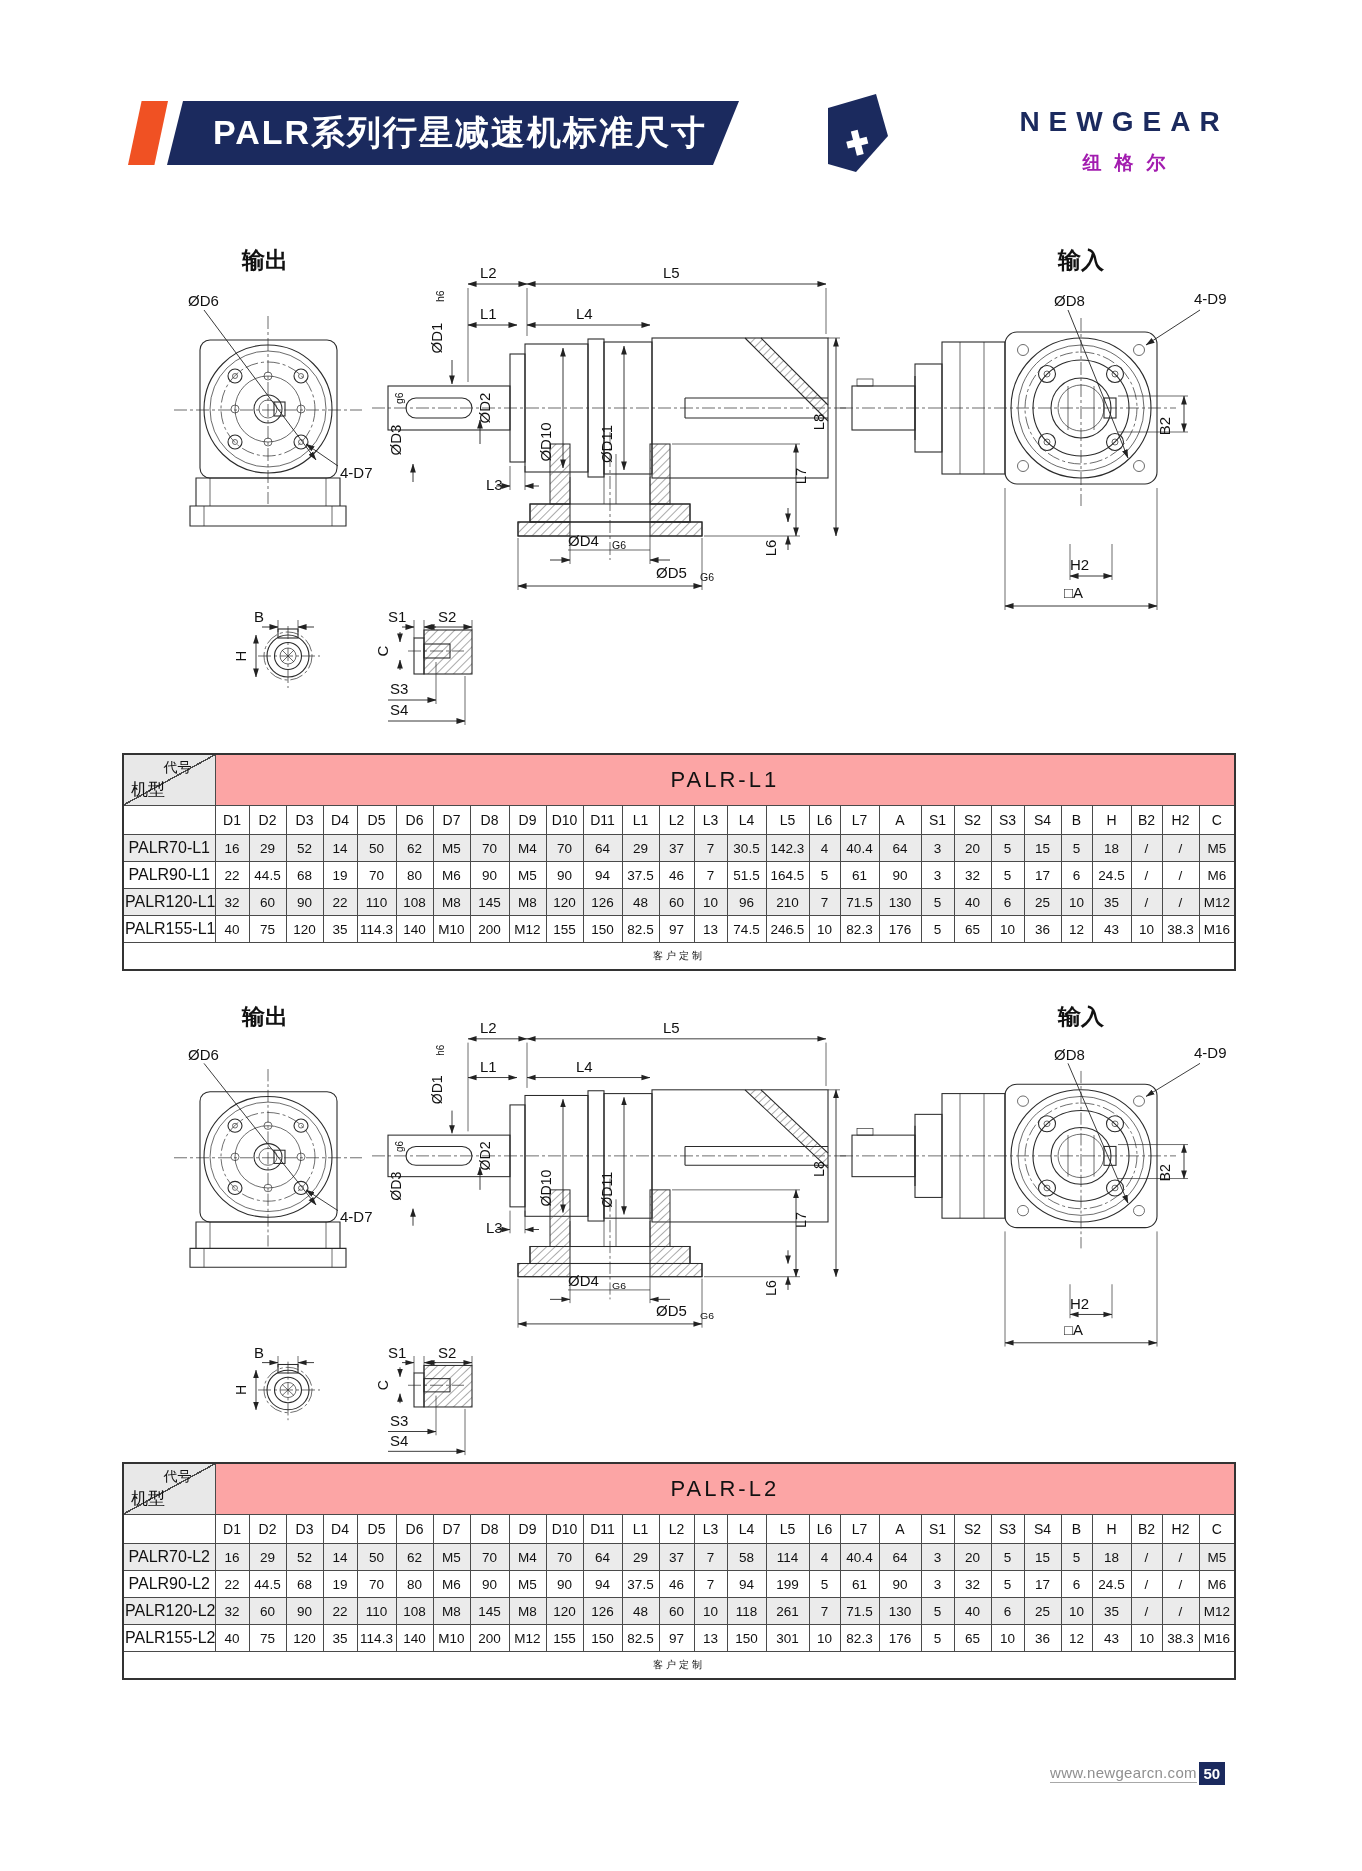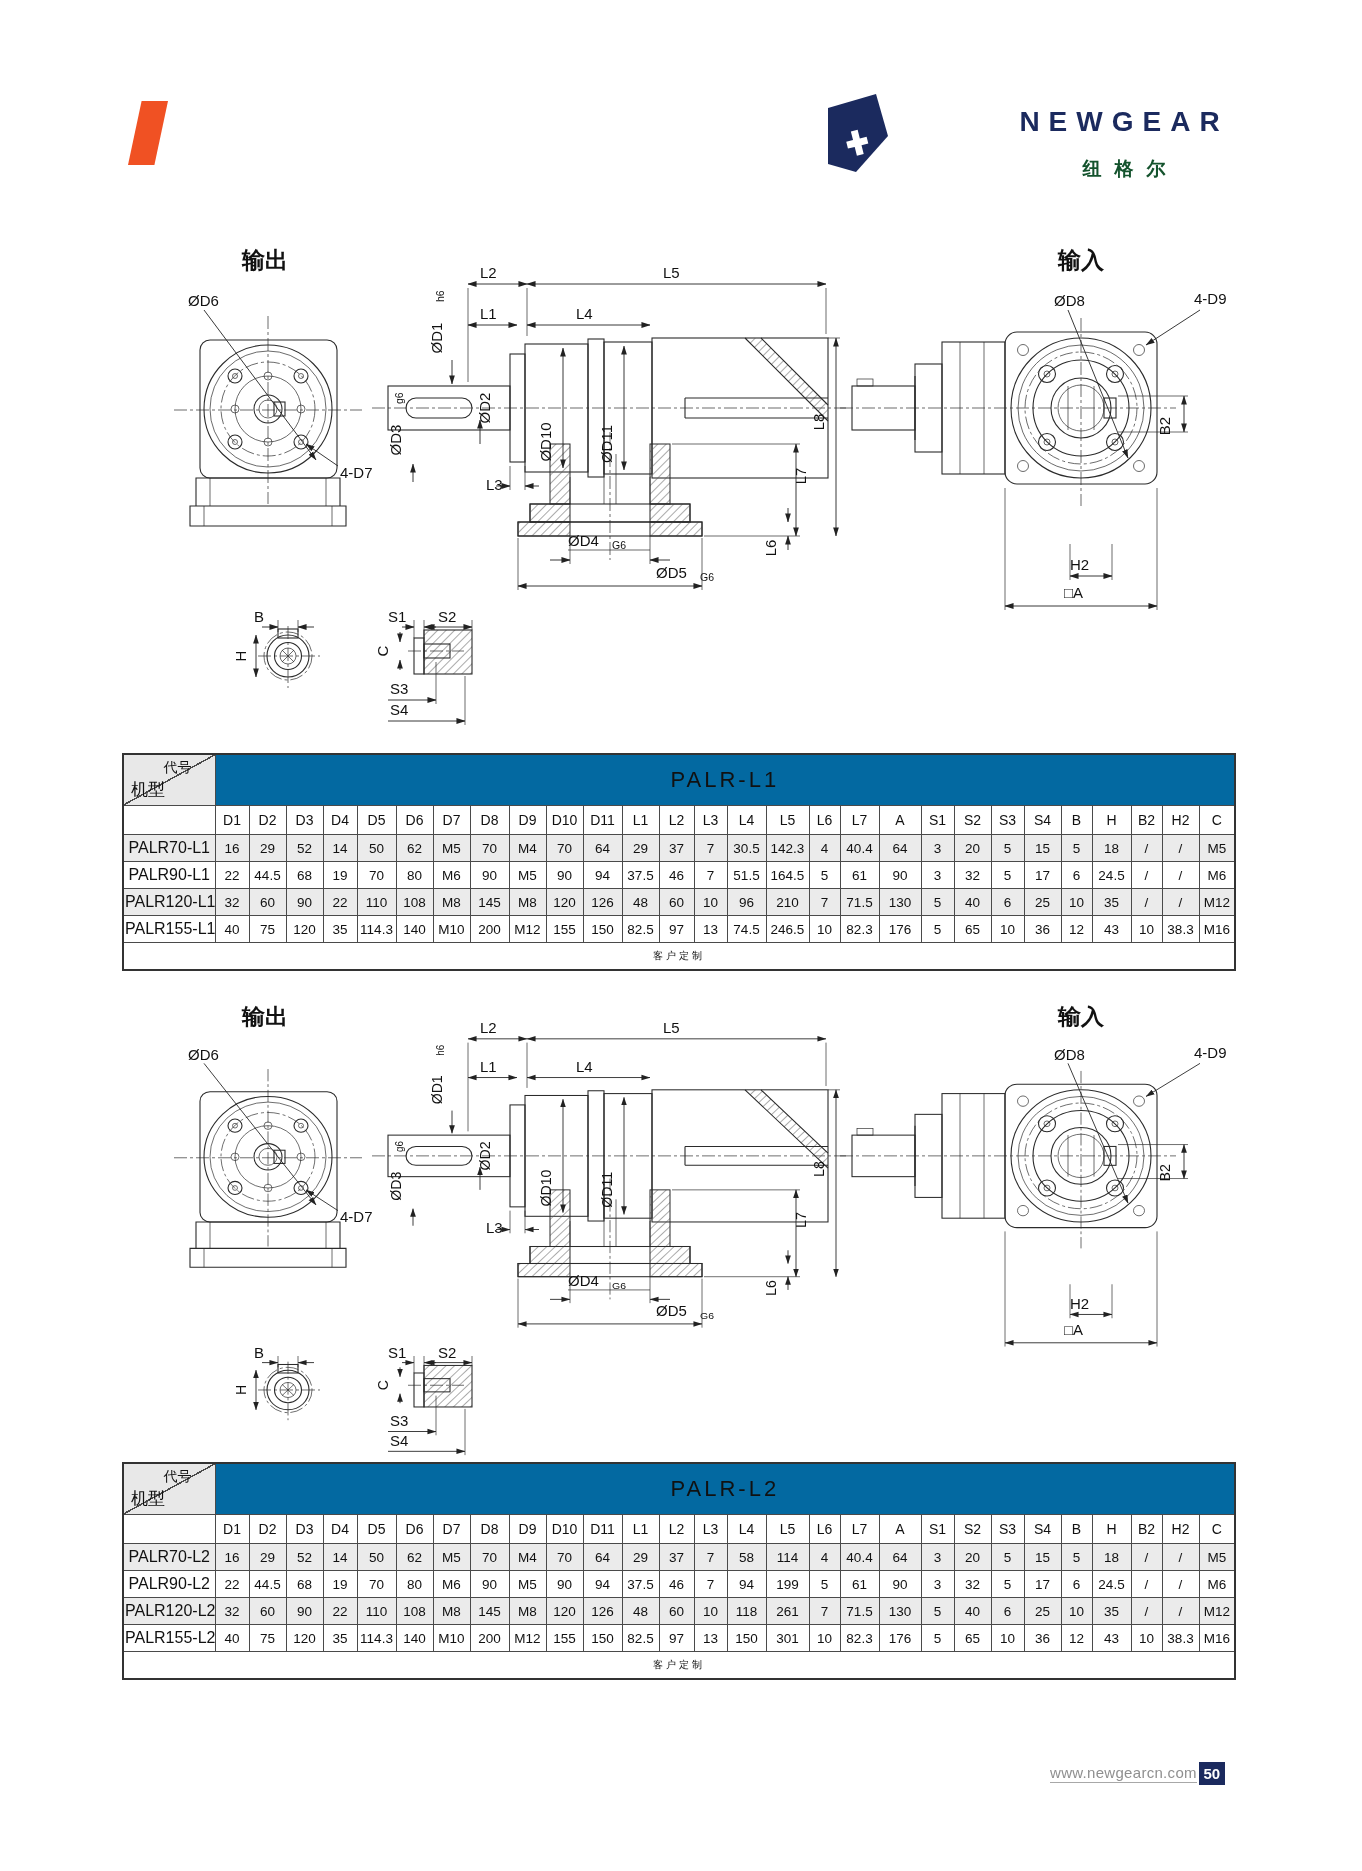--- a/index.html
+++ b/index.html
@@ -8,37 +8,37 @@
   
   .accent{position:absolute;left:128px;top:101px;width:40px;height:64px;background:#f05123;
           clip-path:polygon(34% 0,100% 0,66% 100%,0 100%)}
   .banner{position:absolute;left:167px;top:101px;width:572px;height:64px;background:#1b2a5e;
           clip-path:polygon(16px 0,100% 0,calc(100% - 26px) 100%,0 100%);
           color:#fff;display:flex;align-items:center;padding-left:46px;box-sizing:border-box;
           font-size:34px;font-weight:bold;letter-spacing:2px;white-space:nowrap}
   .logo-mark{position:absolute;left:826px;top:92px;width:62px;height:80px}
   .brand{position:absolute;left:1008px;top:106px;width:232px;text-align:center}
   .brand-name{font-size:28px;font-weight:800;letter-spacing:9px;color:#1b2a5e;white-space:nowrap}
-  .brand-cn{font-size:19px;font-weight:bold;letter-spacing:13px;color:#14532d;margin-top:18px;
+  .brand-cn{font-size:19px;font-weight:bold;letter-spacing:13px;color:#a21caf;margin-top:12px;
             padding-left:13px;white-space:nowrap}
   
   .draw{position:absolute;left:120px;width:1140px}
   #drawing-l1{top:192px;height:535px}
   #drawing-l2{top:952px;height:505px}
   .draw svg{width:100%;height:100%}
   
   .tbl-host{position:absolute;left:122px}
   #table-l1{top:753px} #table-l2{top:1462px}
   table.dim{border-collapse:collapse;table-layout:fixed;width:1104px;font-size:13.5px;color:#111;
             border:2px solid #333}
   table.dim td{border:1px solid #4a4a4a;text-align:center;height:26px;padding:0 1px;
                white-space:nowrap;overflow:hidden}
   table.dim tr.trow1 td{height:50px}
   table.dim tr.hdr td{height:28px;font-size:14px;background:#fff}
-  td.ttl{font-size:22px;letter-spacing:3px;background:#0369a1;font-weight:normal}
+  td.ttl{font-size:22px;letter-spacing:3px;background:#fca5a5;font-weight:normal}
   tr.odd td{background:#ebebeb}
   tr.even td{background:#fff}
   td.model{font-size:16px}
   td.ft{height:27px;font-size:10px;letter-spacing:3px;background:#fff}
   td.corner{background:#e8e8e8;position:relative;padding:0;width:92px}
   .corner-diag{position:absolute;inset:0;
       background:linear-gradient(to bottom right,transparent calc(50% - 1px),#4a4a4a calc(50% - 1px),#4a4a4a calc(50% + 0.5px),transparent calc(50% + 0.5px))}
   .c-top{position:absolute;top:4px;right:23px;font-size:14px}
   .c-bot{position:absolute;bottom:4px;left:7px;font-size:17px}
   
@@ -54,20 +54,23 @@
   text.lb{font:15px "Liberation Sans",sans-serif;fill:#111}
   text.sb{font:10.5px "Liberation Sans",sans-serif;fill:#111}
   text.bg{font:600 23px "Liberation Sans",sans-serif;fill:#111}
 </style>
 </head>
 <body>
 
 <div class="page">
 
   <div class="accent"></div>
+  <div class="banner">
+    <span>PALR系列行星减速机标准尺寸</span>
+  </div>
   <svg class="logo-mark" viewBox="0 0 62 80">
     <path fill="#1b2a5e" d="M2 16 L50 2 L62 44 L30 80 L2 72 Z"></path>
     <g transform="rotate(-14 28 52)">
       <path fill="#fff" d="M21 48 h7 v-9 h7 v9 h7 v7 h-7 v9 h-7 v-9 h-7 z"></path>
     </g>
   </svg>
   <div class="brand">
     <div class="brand-name">NEWGEAR</div>
     <div class="brand-cn">纽格尔</div>
   </div>

